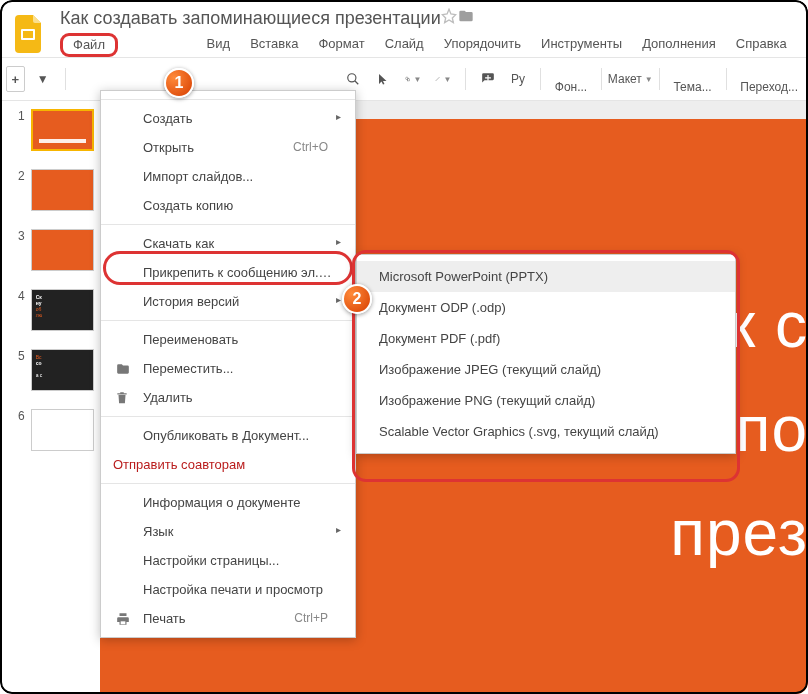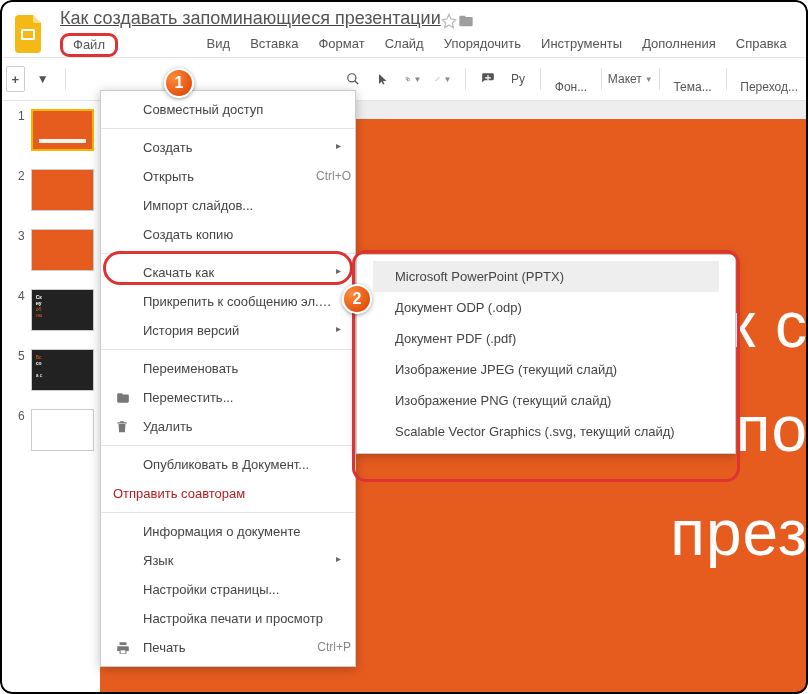--- a/index.html
+++ b/index.html
@@ -3,21 +3,21 @@
 <meta charset="utf-8">
 <style>
 * { box-sizing: border-box; margin: 0; padding: 0; }
 body { font-family: Arial, sans-serif; font-size: 13px; color: #444; background: #fff; width: 808px; height: 694px; overflow: hidden; position: relative; border-radius: 12px; }
 .frame { position: absolute; inset: 0; border: 2px solid #000; border-radius: 12px; pointer-events: none; z-index: 1000; }
 
 .header { display: flex; align-items: flex-start; padding: 8px 6px 0 6px; position: relative; z-index: 2; }
 .app-icon { width: 40px; height: 40px; display:flex; align-items:center; justify-content:center; margin: 6px 10px 0 4px; }
 .app-icon svg { width: 30px; height: 38px; }
 .title-area { flex: 1; min-width: 0; }
-.doc-row { display: flex; align-items: flex-end; gap: 0; margin-bottom: 2px; text-decoration: underline; }
+.doc-row { display: flex; align-items: flex-start; gap: 0; margin-bottom: 2px; }
 .doc-title { font-size: 18px; color: #555; white-space: nowrap; overflow: hidden; }
 .star-icon, .folder-icon { color: #b9b9b9; display:inline-flex; }
 .menubar { display: flex; gap: 0; padding-left: 0; margin-top: 4px; position: relative; }
 .menu-item { padding: 3px 10px; color: #555; cursor: pointer; font-size: 13px; white-space: nowrap; }
 .file-btn { border: 3px solid #d33; border-radius: 9px; padding: 1px 10px 2px 10px; position: relative; }
 
 .toolbar { display: flex; align-items: center; padding: 6px 6px; border-top:1px solid #e5e5e5; border-bottom:1px solid #e5e5e5; position: relative; z-index:1; gap:6px; }
 .tb-sep { width:1px; height:22px; background:#e0e0e0; margin:0 4px; }
 .tb-btn { min-width:24px; height:24px; display:flex; align-items:center; justify-content:center; color:#555; padding:0 4px; cursor:pointer; font-size:12px; }
 .tb-btn.dd::after { content:"▼"; font-size:8px; margin-left:3px; color:#888; }
@@ -34,27 +34,27 @@
 .thumb.dark { background:#222; }
 .thumb.dark .txt { position:absolute; left:4px; top:4px; right:4px; font-size:5px; line-height:6px; color:#fff; }
 .thumb.dark .txt .o { color:#e65c1f; }
 .canvas { flex:1; background:#eee; padding:18px 0 0 0; overflow:hidden; }
 .slide { background:#e65c1f; height:620px; margin-left:0; position:relative; color:#fff; font-size:64px; font-weight:300; display:flex; flex-direction:column; align-items:flex-end; justify-content:center; padding-right:0; gap:30px; letter-spacing:1px; }
 .slide-line { text-align:right; }
 
 .dropdown { position:absolute; left:100px; top:90px; width:256px; background:#fff; border:1px solid #ccc; box-shadow:0 2px 10px rgba(0,0,0,.25); z-index:10; padding:4px 0; }
 .dd-row { padding:7px 20px 7px 42px; color:#444; cursor:pointer; position:relative; font-size:13px; white-space:nowrap; overflow:hidden; text-overflow:ellipsis; }
 .dd-row.disabled { color:#b91c1c; cursor:default;padding-left:12px; }
-.dd-row .sc { position:absolute; right:4px; color:#888; font-size:12px; }
+.dd-row .sc { position:absolute; right:27px; color:#888; font-size:12px; }
 .dd-row .ar { position:absolute; right:14px; color:#666; font-size:10px; }
 .dd-row .ic { position:absolute; left:14px; top:50%; transform:translateY(-50%); color:#777; display:flex; }
 .dd-sep { height:1px; background:#e5e5e5; margin:4px 0; }
 .dd-hl { position:absolute; border:3px solid #d33; border-radius:18px; pointer-events:none; }
 
-.submenu { position:absolute; left:356px; top:254px; width:380px; background:#fff; border:1px solid #ccc; box-shadow:0 2px 10px rgba(0,0,0,.25); z-index:11; padding:6px 16px; }
+.submenu { position:absolute; left:356px; top:254px; width:380px; background:#fff; border:1px solid #ccc; box-shadow:0 2px 10px rgba(0,0,0,.25); z-index:11; padding:6px 0; }
 .sm-row { padding:8px 22px; color:#444; cursor:pointer; font-size:13px; white-space:nowrap; }
 .sm-row.hover { background:#eee; }
 .sm-hl { position:absolute; border:3px solid #d33; border-radius:14px; pointer-events:none; z-index:12; }
 
 .badge { position:absolute; width:30px; height:30px; border-radius:50%; background:radial-gradient(circle at 30% 30%, #ff8a3a, #d63d00); border:2px solid #fff; box-shadow:0 1px 4px rgba(0,0,0,.4); color:#fff; font-weight:bold; font-size:16px; display:flex; align-items:center; justify-content:center; z-index:50; }
 </style>
 </head>
 <body>
 
 <div class="frame"></div>
@@ -180,21 +180,20 @@
   <div class="canvas">
     <div class="slide">
       <div class="slide-line">ак с</div>
       <div class="slide-line">по</div>
       <div class="slide-line">през</div>
     </div>
   </div>
 </div>
 
 <div class="dropdown">
-  <div class="dd-row">Совместный доступ</div>
   <div class="dd-sep"></div>
   <div class="dd-row"><span>Создать</span><span class="ar">▸</span></div>
   <div class="dd-row"><span>Открыть</span><span class="sc">Ctrl+O</span></div>
   <div class="dd-row">Импорт слайдов...</div>
   <div class="dd-row">Создать копию</div>
   <div class="dd-sep"></div>
   <div class="dd-row"><span>Скачать как</span><span class="ar">▸</span></div>
   <div class="dd-row">Прикрепить к сообщению эл. почты</div>
   <div class="dd-row"><span>История версий</span><span class="ar">▸</span></div>
   <div class="dd-sep"></div>

